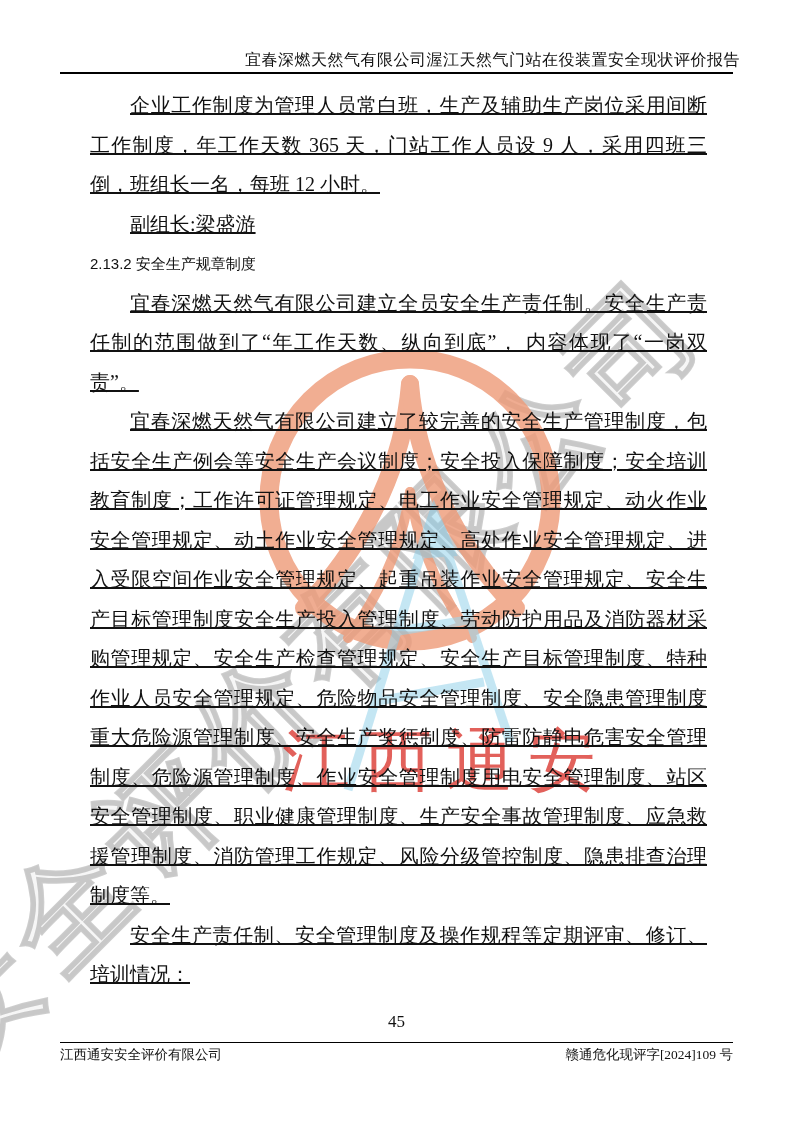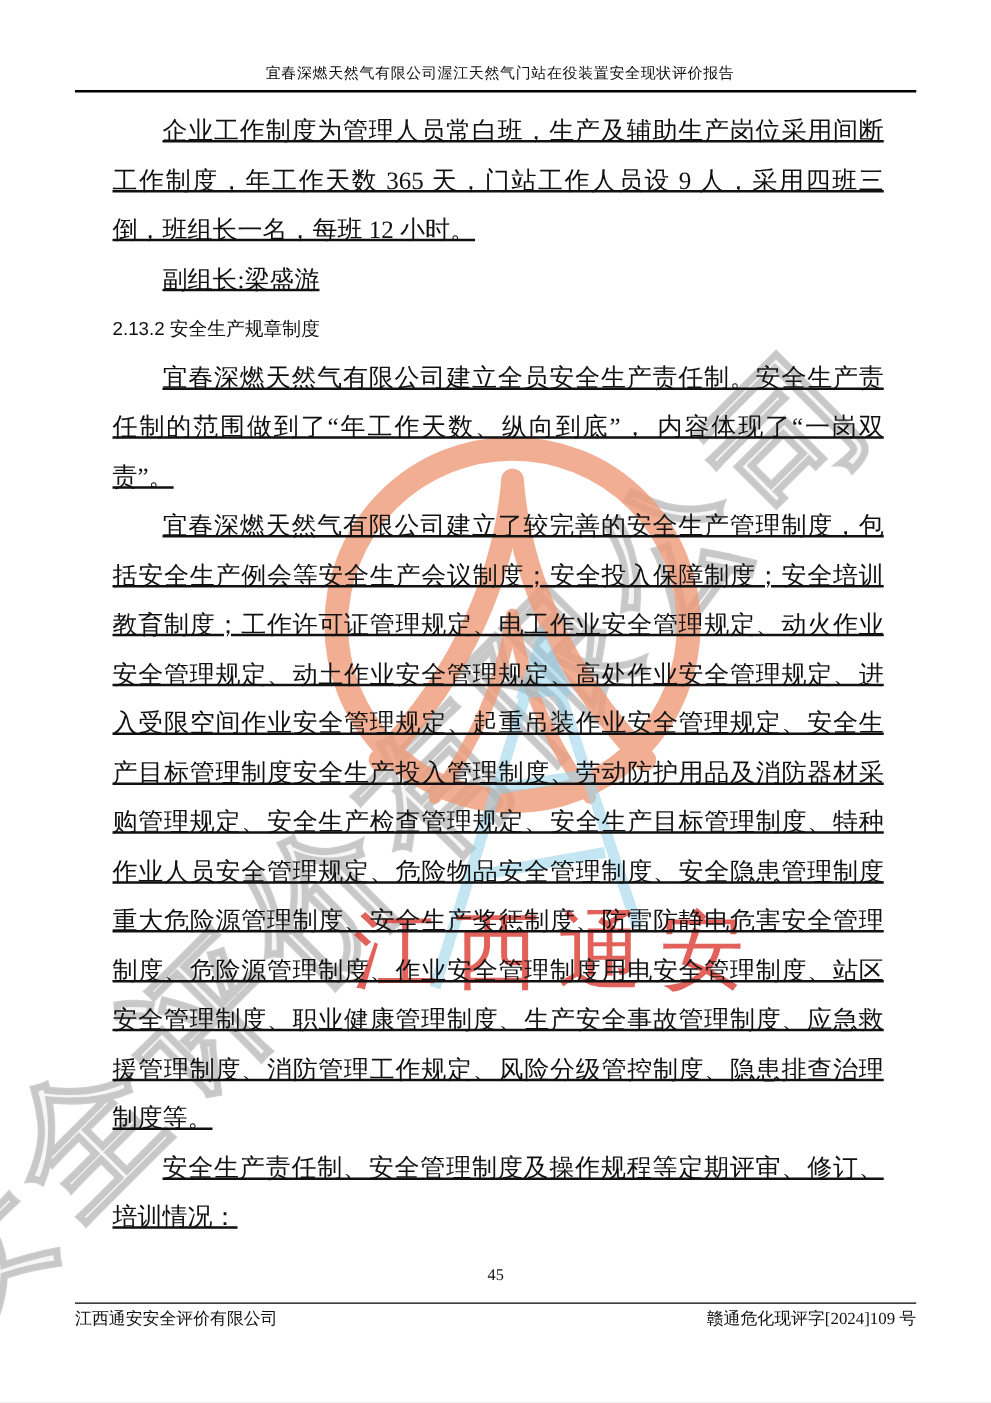--- a/index.html
+++ b/index.html
@@ -21,42 +21,42 @@
   }
   .wm-stamp { position:absolute; left:252px; top:342px; opacity:0.8; }
   .wm-red {
     position:absolute; left:282px; top:716px;
     font-size:68px; font-weight:normal; letter-spacing:14px; white-space:nowrap;
     color:var(--wm-red,#dc3f38); opacity:0.82;
   }
   
   .header-title {
     position:absolute; left:60px; right:53px; top:50px; z-index:1;
-    text-align:center; font-size:12px; letter-spacing:0.5px;
+    text-align:right; font-size:16px; letter-spacing:0.5px;
   }
   .header-rule {
     position:absolute; left:60px; right:60px; top:72px; z-index:1;
     border-top:2px solid #000;
   }
   
   .doc-body {
     position:absolute; left:90px; top:86px; width:617px; z-index:1;
     font-size:20px; line-height:39.5px;
     text-align:justify; text-justify:inter-ideograph;
   }
   .para { text-indent:2em; margin:0;text-decoration:underline; }
   .sec-heading {
     margin:0; font-size:15px; font-weight:normal;
     font-family:"Liberation Sans","DejaVu Sans",sans-serif;
     line-height:39.5px;
   }
   
   .page-number {
     position:absolute; left:0; right:0; top:1012px; z-index:1;
-    text-align:center; font-size:13px;
+    text-align:center; font-size:17px;
   }
   .footer-rule {
     position:absolute; left:60px; right:60px; top:1042px; z-index:1;
     border-top:1.5px solid #000;
   }
   .footer-row {
     position:absolute; left:60px; right:60px; top:1046px; z-index:1;
     display:flex; justify-content:space-between;
     font-size:13.5px;
   }

